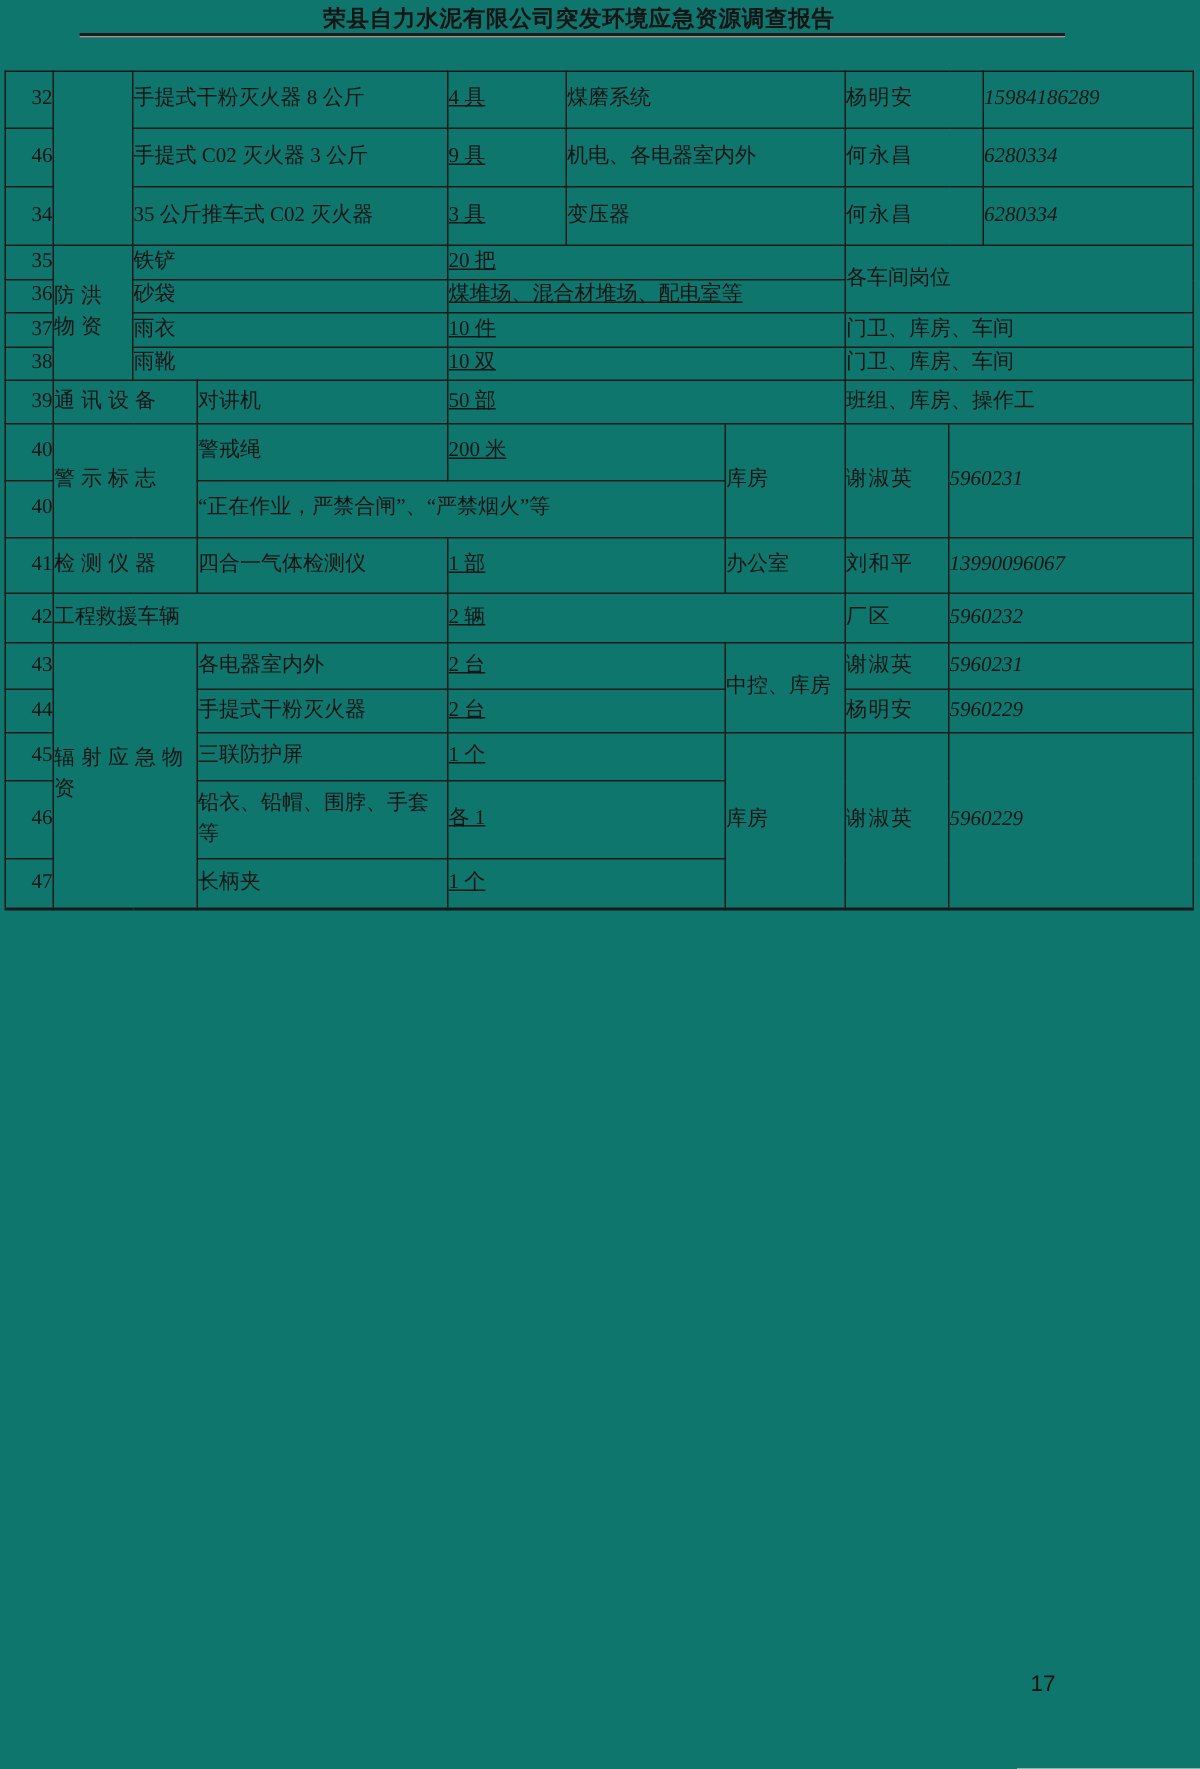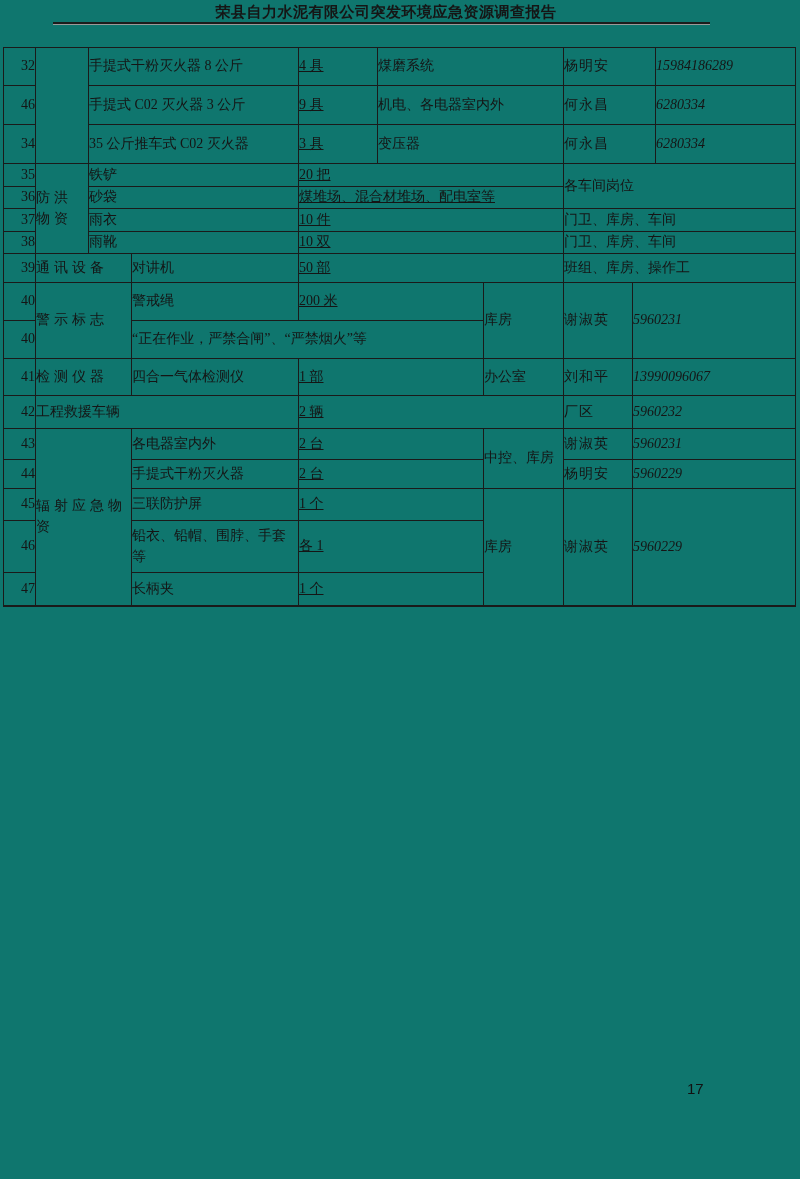--- a/index.html
+++ b/index.html
@@ -30,21 +30,21 @@
   }
   td.num    { text-align:right; }
   td.cat    { padding:0 2px 0 8px; letter-spacing:4px; line-height:1.6; }
   td.item   { padding:1px 4px 1px 8px; }
   td.tight  { padding-right:30px;margin-left:37px; }
   td.qty    { padding:0 4px 0 7px;text-decoration:underline; }
   td.loc    { padding:0 6px 0 7px; line-height:1.5; }
   td.person { padding:0 2px 0 7px; letter-spacing:1px;font-family:Liberation Mono, monospace; }
   td.phone  { padding:0 2px 0 8px;font-style:italic; }
   .pageno {
-    position:absolute; left:687px; top:1080px;
+    position:absolute; left:687px; top:1114px;
     font-family:"Liberation Sans","DejaVu Sans",sans-serif;
     font-size:15px; color:#111;
   }
 </style>
 </head>
 <body>
 
 <div class="page">
   <div class="title">荣县自力水泥有限公司突发环境应急资源调查报告</div>
   <div class="rule"></div>

